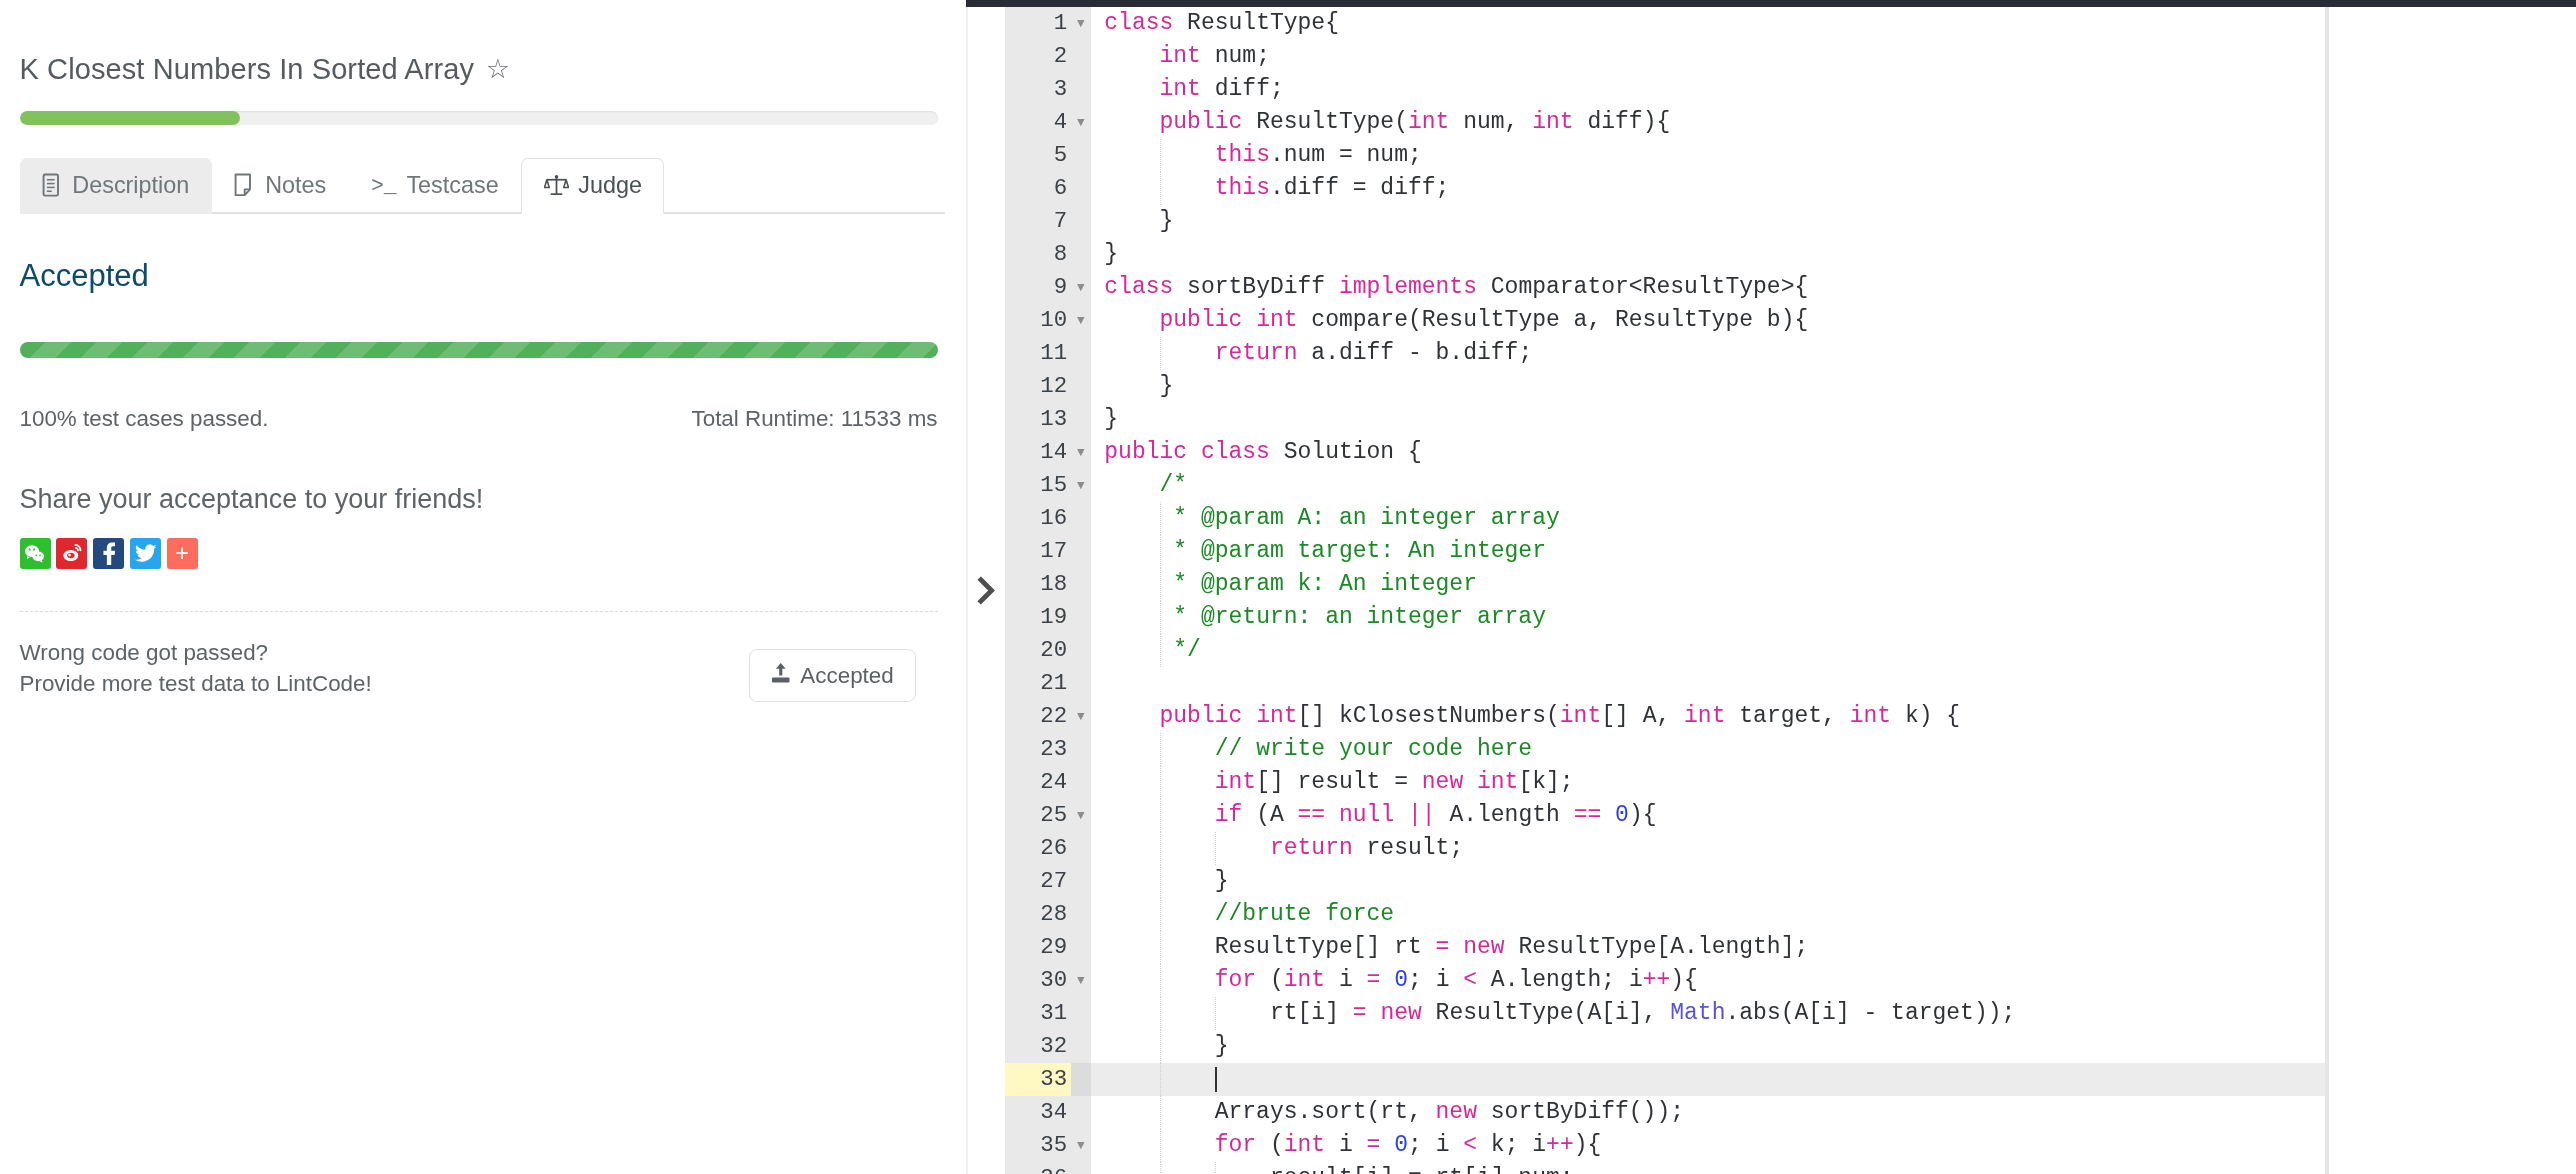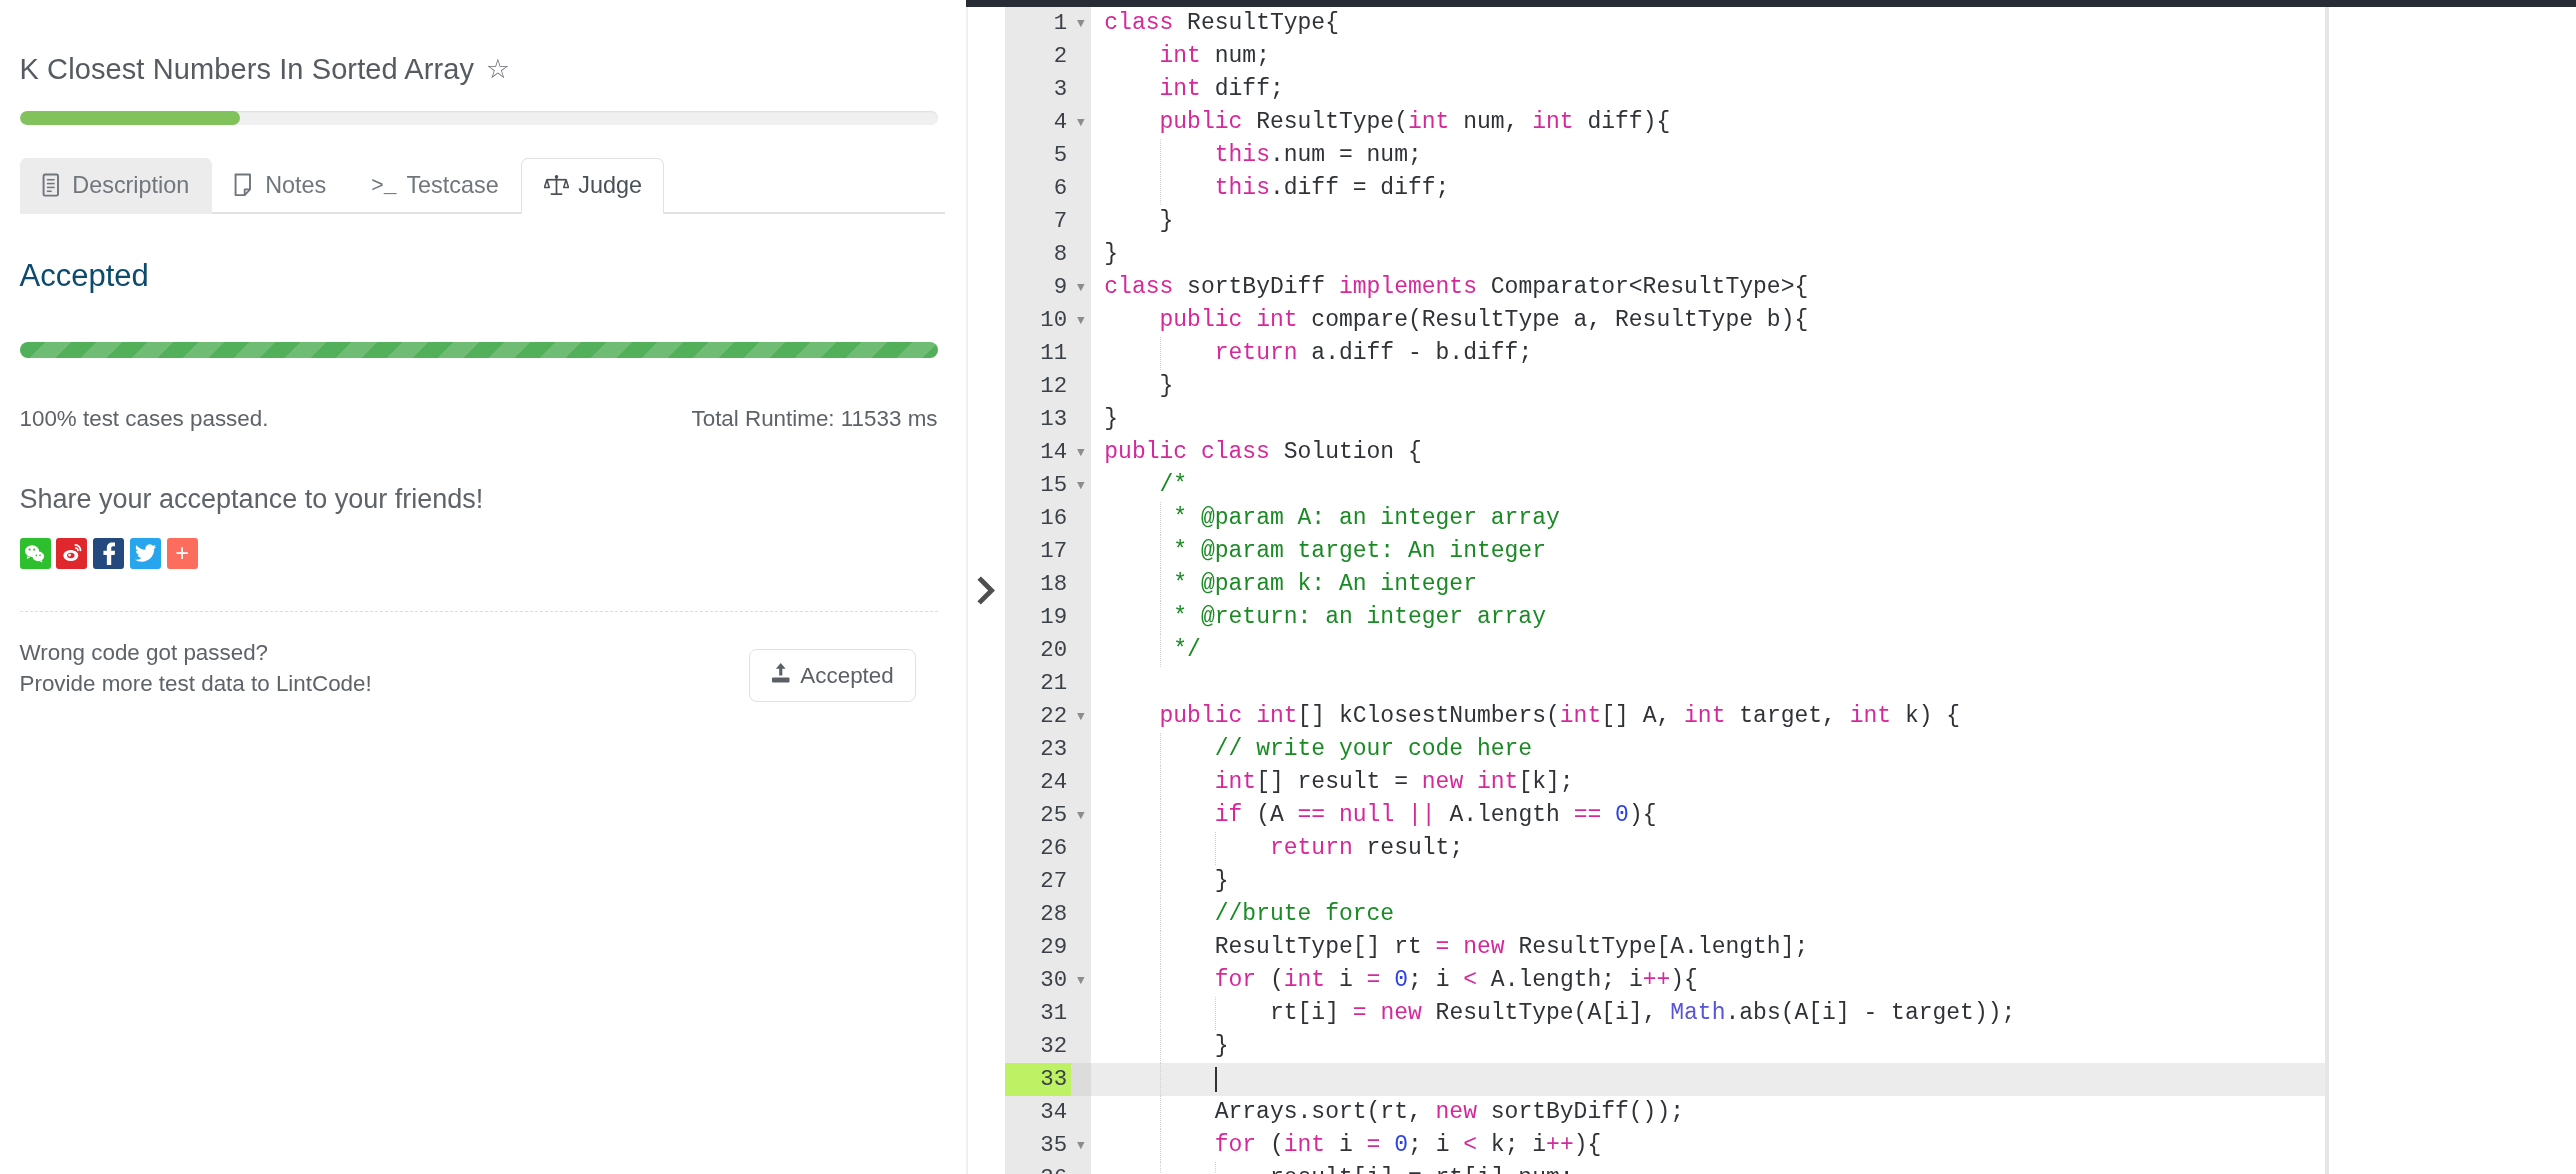--- a/index.html
+++ b/index.html
@@ -142,21 +142,21 @@
     font-size: 23px;
   }
   .code-line { position: relative; height: 33px; display: flex; align-items: center; }
   .code-line.active { background: #ececec; }
   .gutter {
     width: 66px; flex: 0 0 66px; height: 33px;
     background: #e9e9e9; color: #3b4148;
     display: flex; align-items: center; justify-content: flex-end;
     padding-right: 3.9px; font-size: 22.4px; user-select: none;
   }
-  .code-line.active .gutter { background: #bef264; }
+  .code-line.active .gutter { background: #fef9c3; }
   .fold {
     width: 19.5px; flex: 0 0 19.5px; height: 33px;
     background: #e9e9e9; display: flex; align-items: center; justify-content: center;
     color: #8c8c8c; font-size: 12.7px; user-select: none;
   }
   .code-line.active .fold { background: #dcdcdc; }
   .code-text {
     flex: 1 1 auto; height: 33px; display: flex; align-items: center;
     padding-left: 5.8px; white-space: pre; color: #2f3337;
     position: relative;

